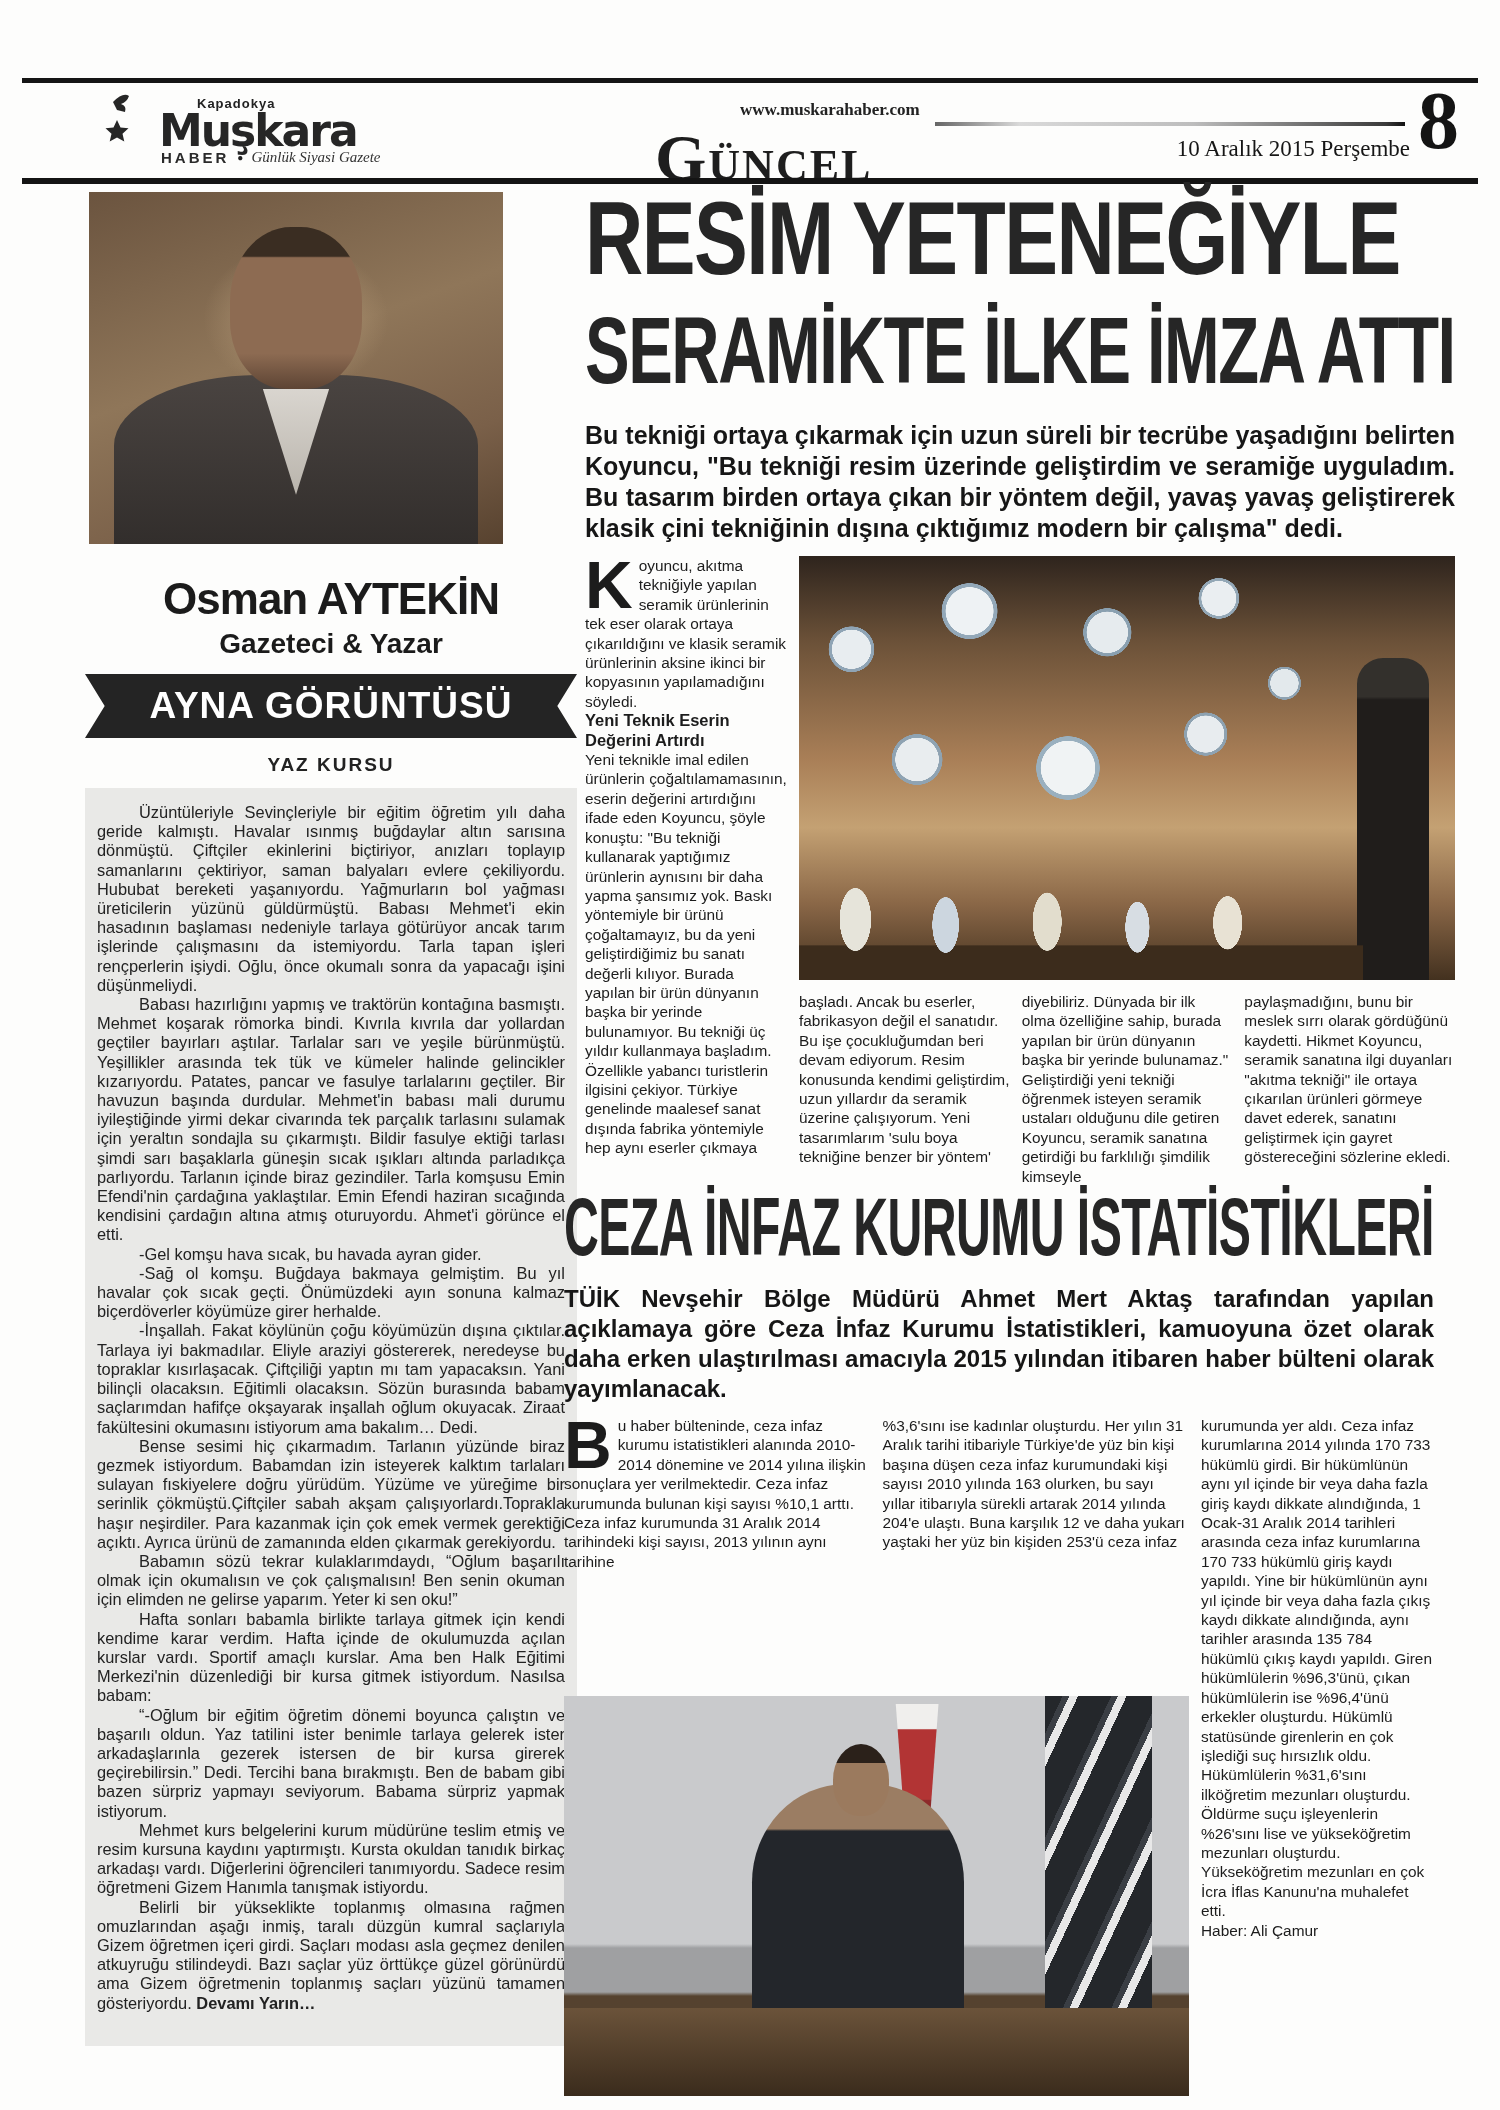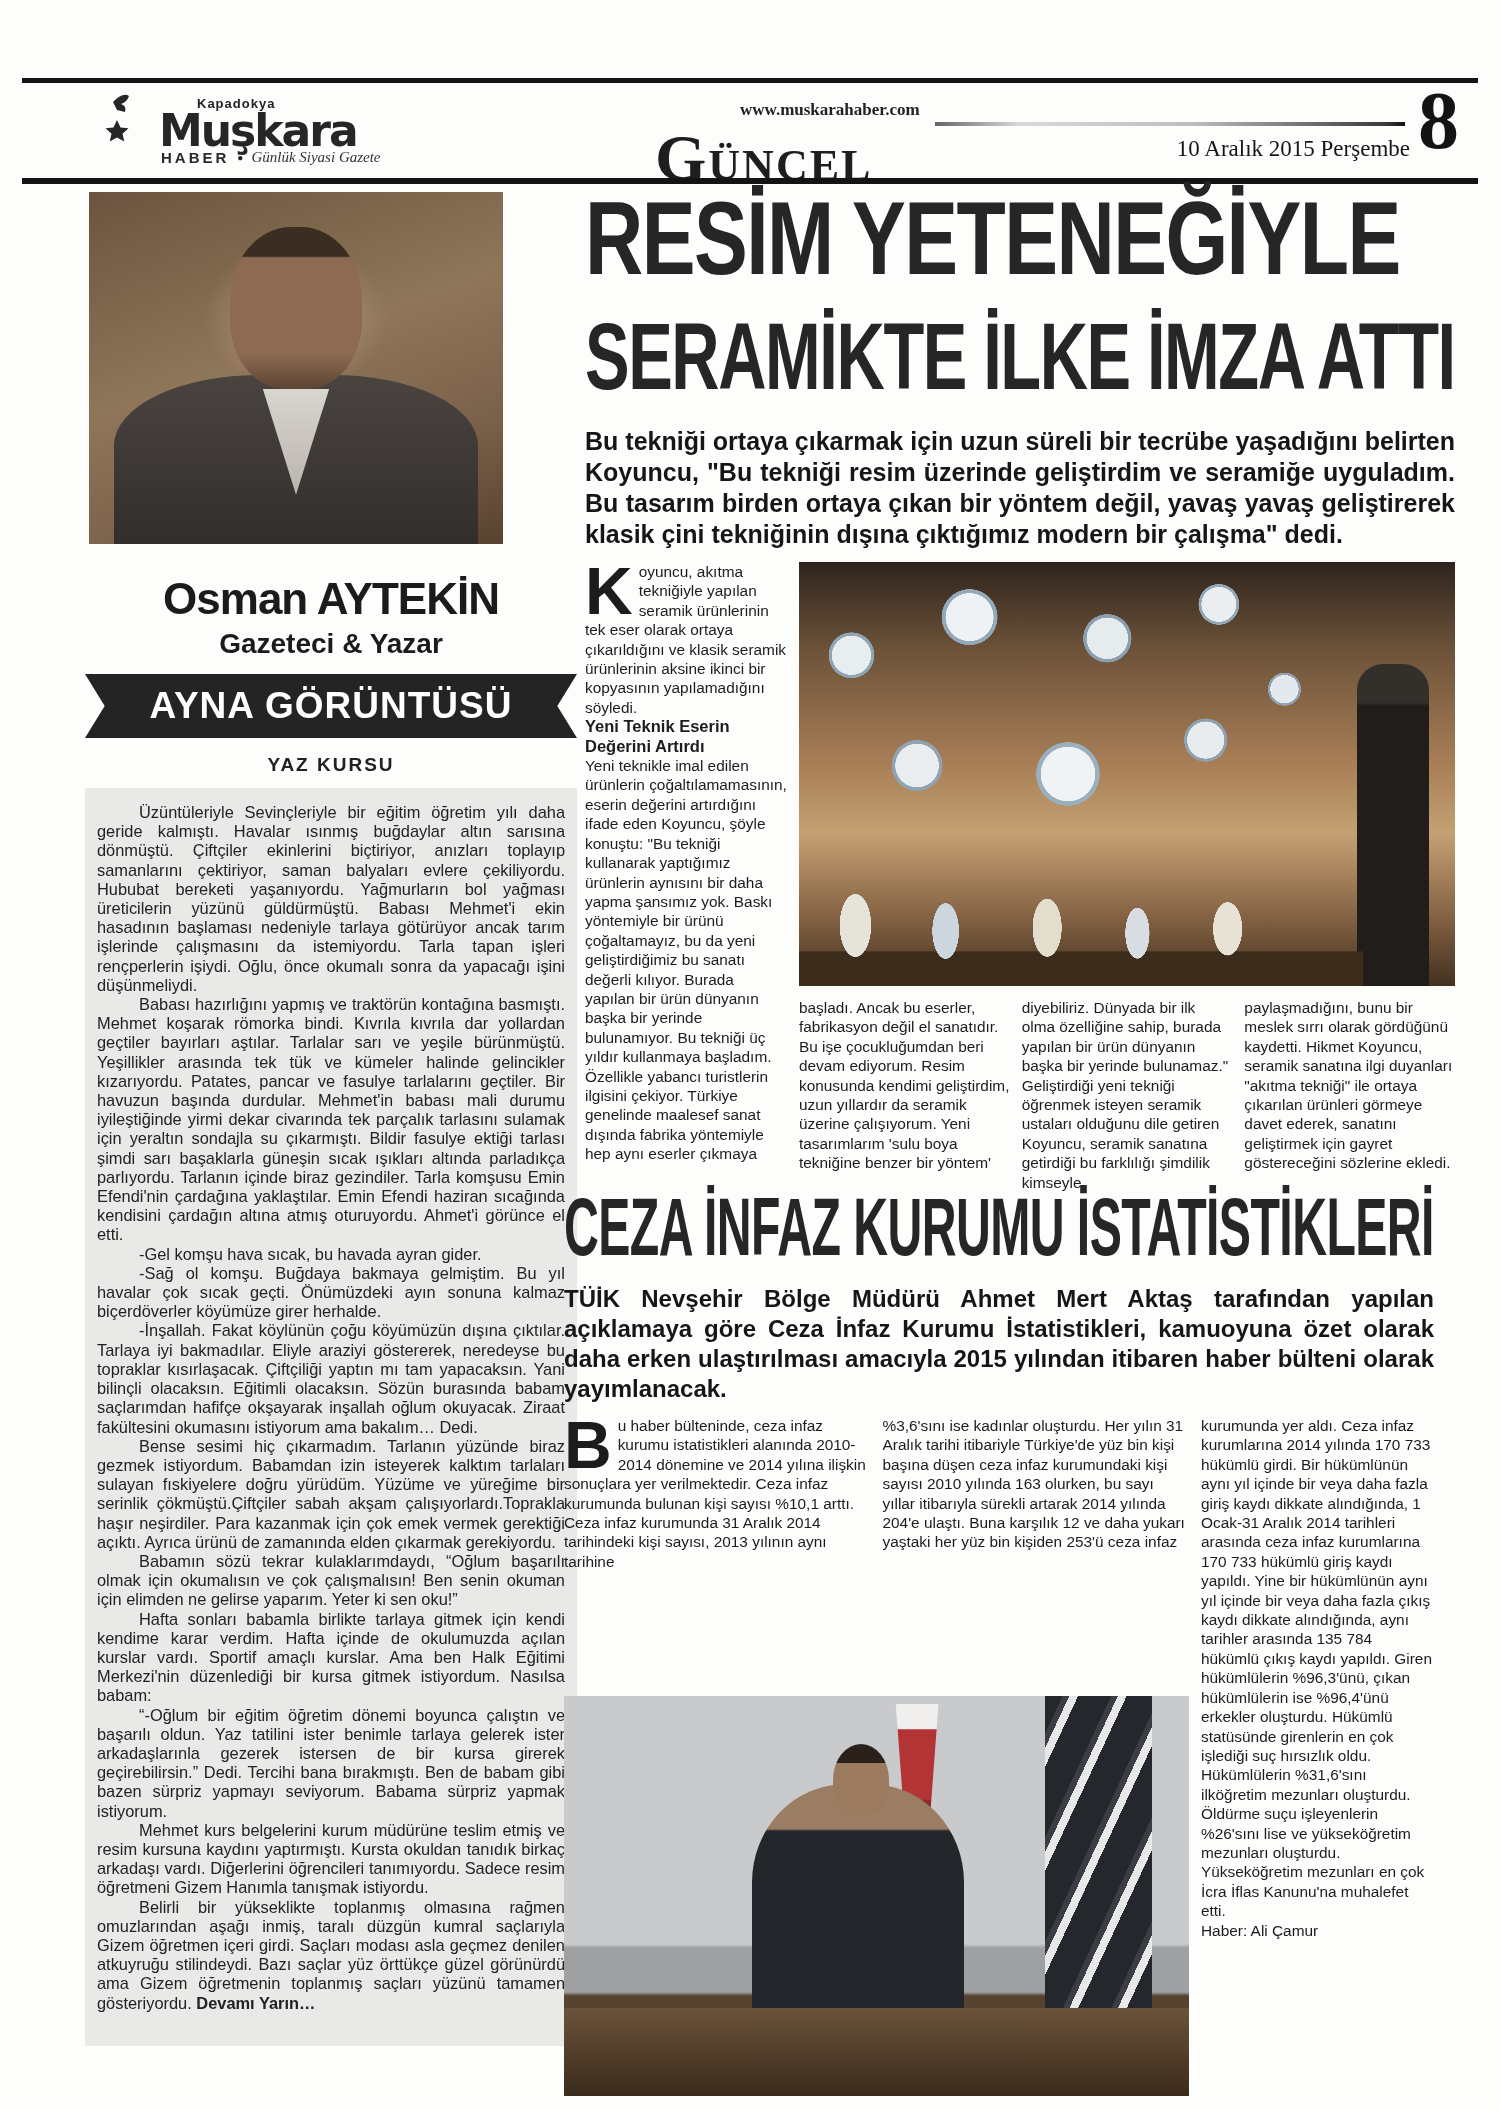--- a/index.html
+++ b/index.html
@@ -49,21 +49,21 @@
   .col-title{margin-top:16px;text-align:center;font-size:19px;font-weight:bold;letter-spacing:2px;color:#222;}
   .col-body{margin-top:12px;height:1258px;background:#e9e9e7;padding:15px 12px;box-sizing:border-box;
             font-size:16.4px;line-height:19.2px;text-align:justify;overflow:hidden;color:#222;}
   .col-body p{margin:0;text-indent:42px;}
   .col-body b{font-weight:900;}
   
   .art1{position:absolute;left:585px;top:186px;width:870px;}
   .hl-wrap{overflow:visible;height:112px;}
   .hl{display:inline-block;white-space:nowrap;font-weight:900;letter-spacing:-2px;color:#262626;
       transform-origin:0 50%;font-size:104px;line-height:104px;}
-  .hl2-wrap{height:102px;margin-top:12px;}
+  .hl2-wrap{height:102px;margin-top:6px;}
   .hl2{font-size:94px;line-height:94px;}
   .lead{margin:14px 0 0;font-weight:bold;font-size:25px;line-height:31px;text-align:justify;color:#161616;}
   .art1-body{display:flex;margin-top:12px;}
   .a1col1{width:202px;flex:none;height:648px;overflow:hidden;font-size:15.4px;line-height:19.4px;}
   .a1col1 p,.a1cols p,.a2cols p,.a2col4 p{margin:0;}
   .subhead{font-weight:900;font-size:16.5px;}
   .dropcap{float:left;font-weight:900;font-size:66px;line-height:54px;padding:2px 6px 0 0;}
   .a1right{margin-left:12px;flex:1;}
   .photo-ceramics{position:relative;height:424px;overflow:hidden;
      background:

